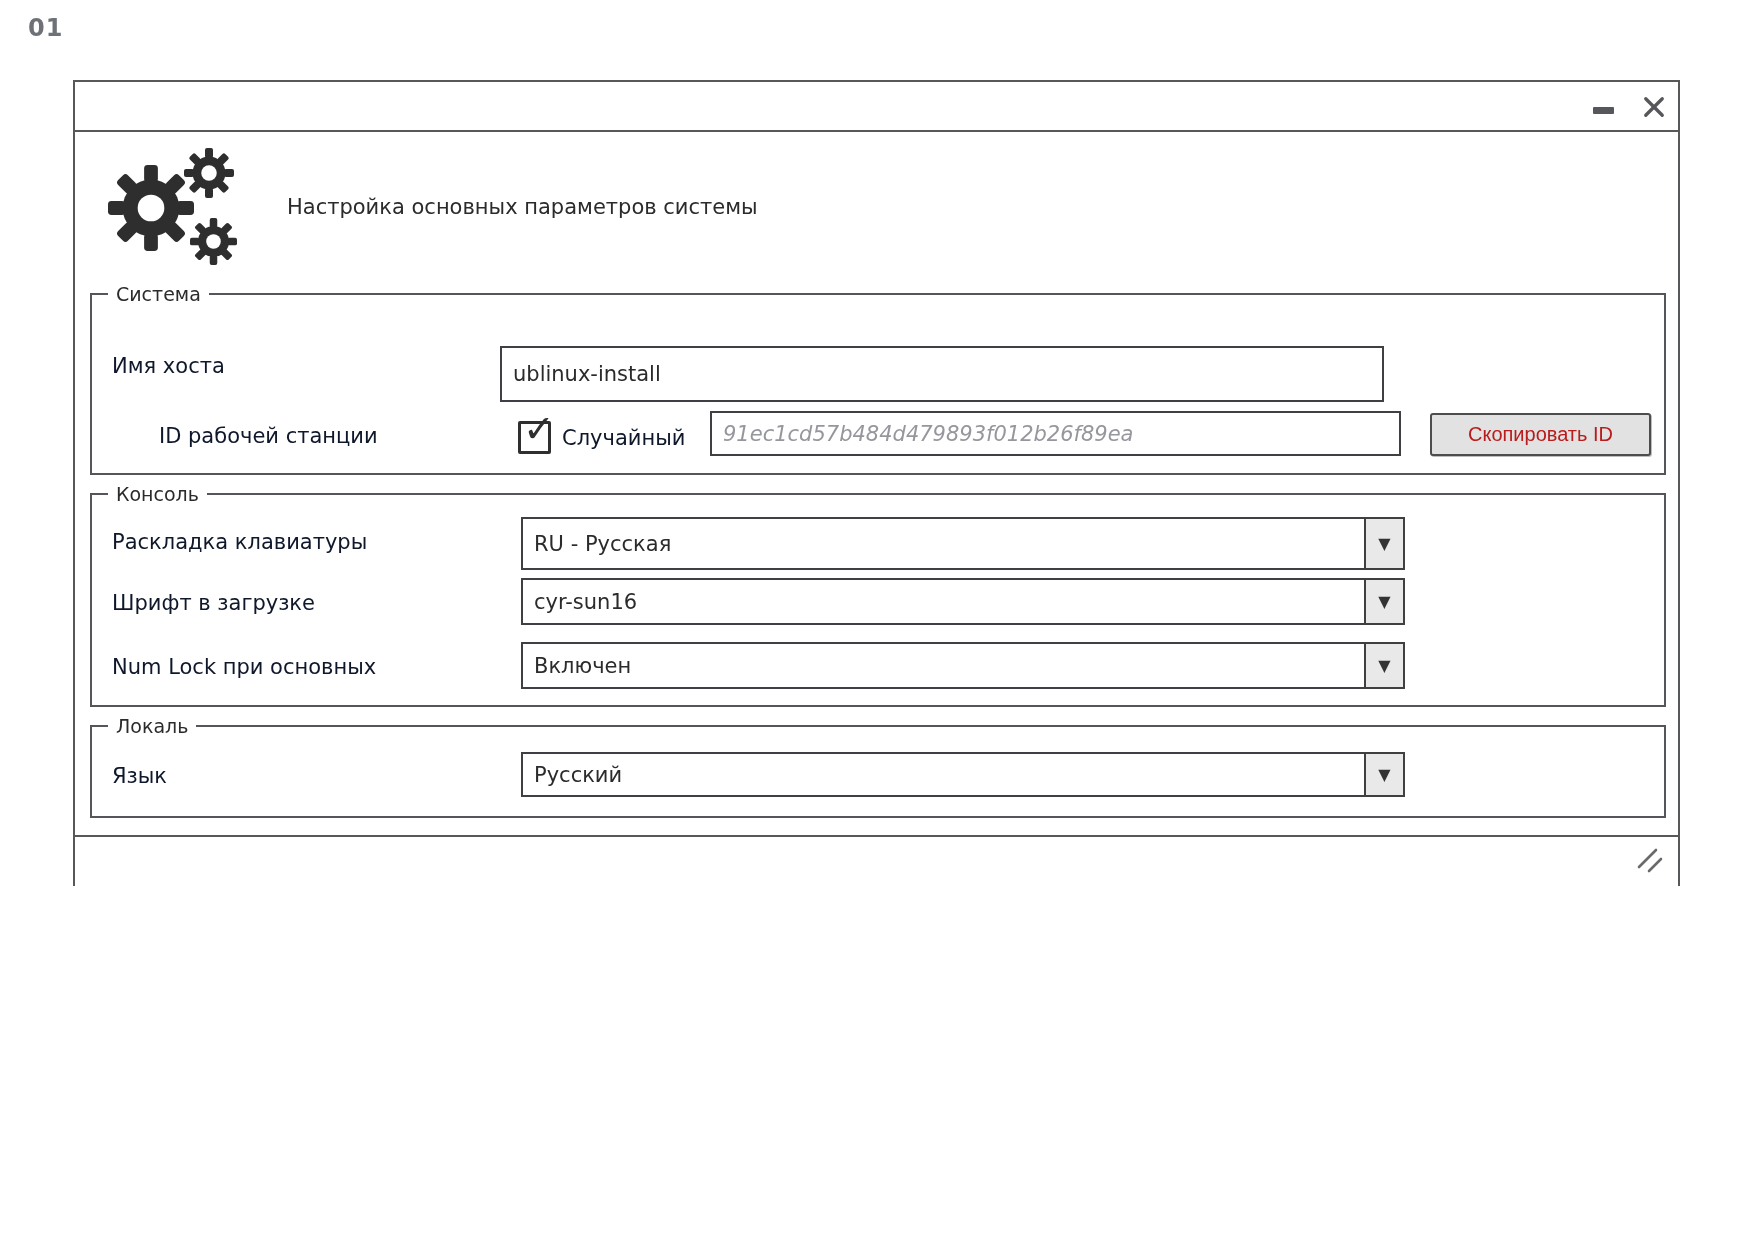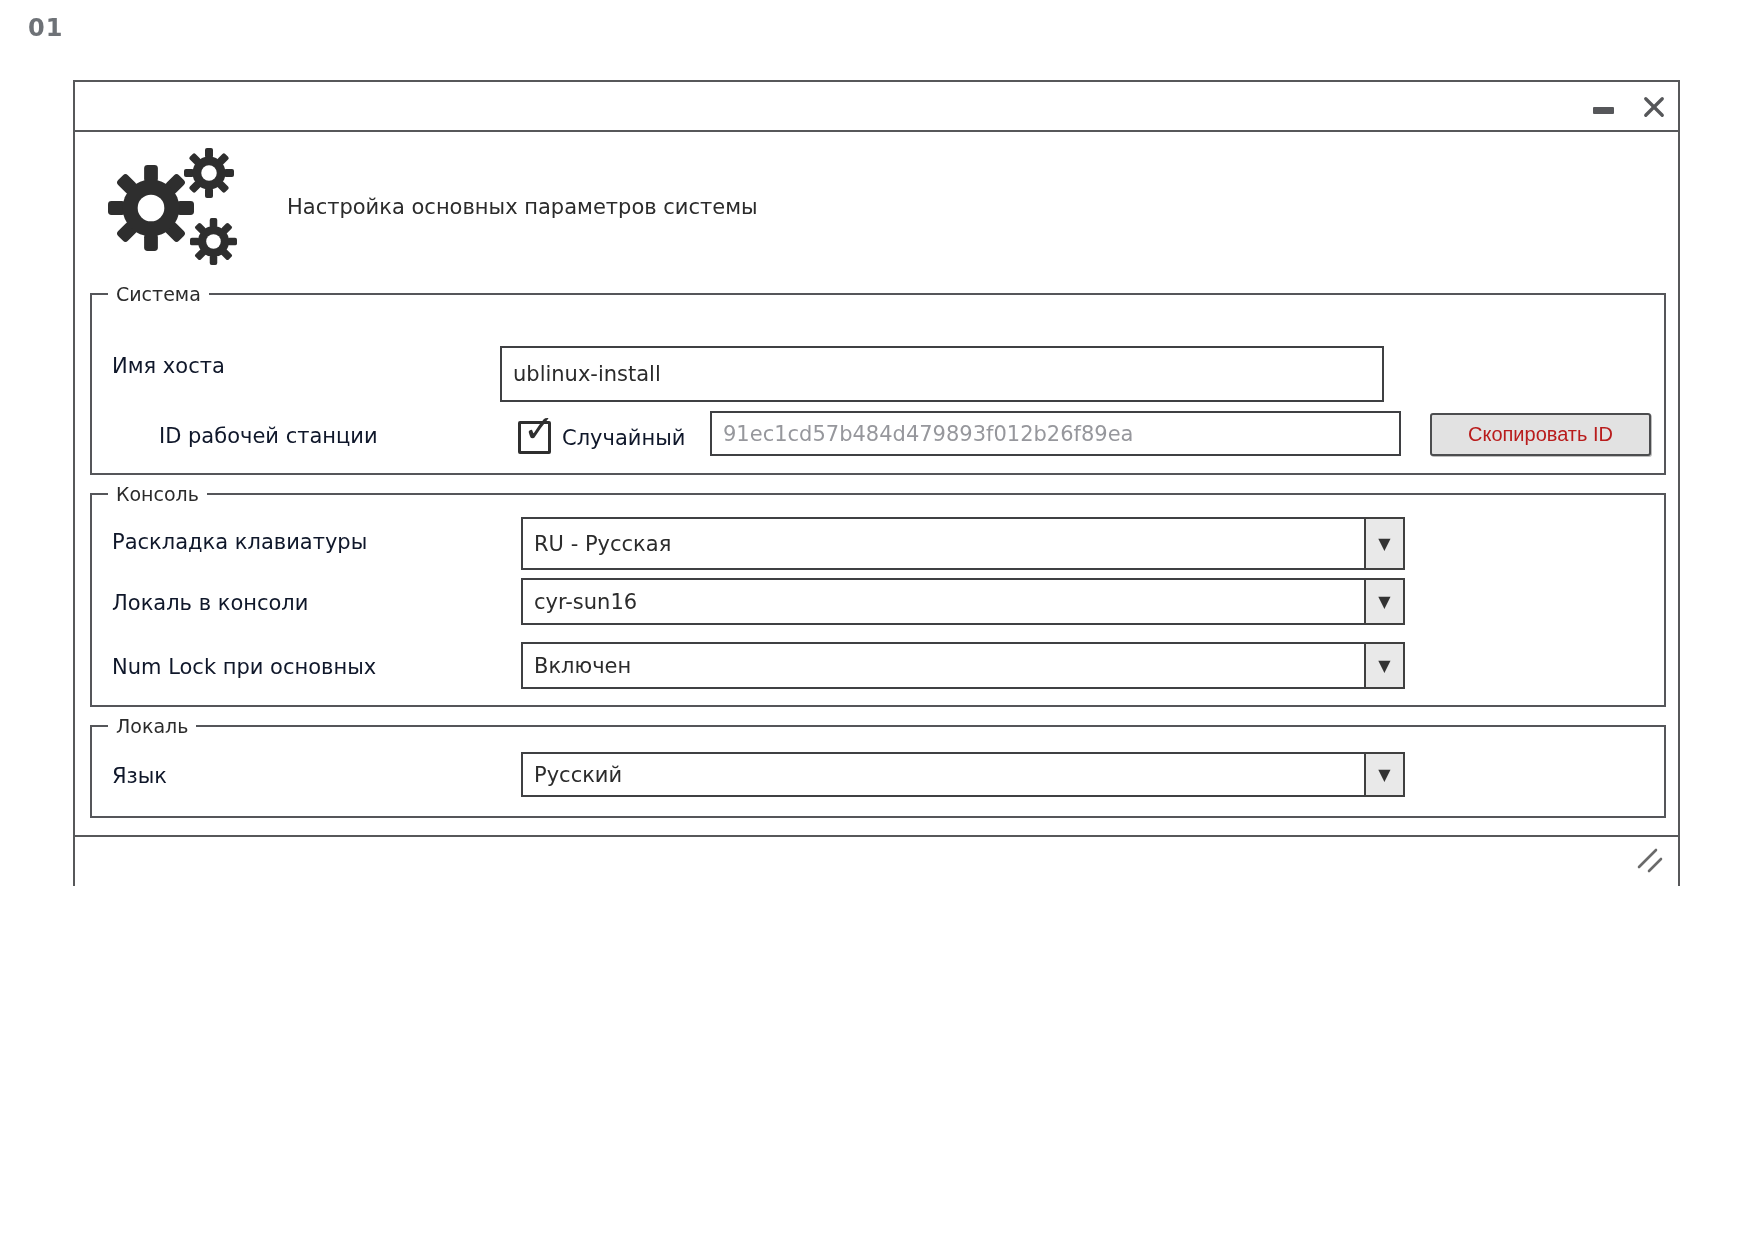--- a/index.html
+++ b/index.html
@@ -32,21 +32,21 @@
   }
   .group .legend{
     position:absolute;top:-13px;left:16px;background:#ffffff;padding:0 8px;
     font-size:19px;color:#2b2b2b;line-height:24px;
   }
   .field-label{position:absolute;font-size:21px;line-height:26px;color:#0f172a;white-space:nowrap;}
   .textbox{
     position:absolute;border:2px solid #3f4043;background:#ffffff;box-sizing:border-box;
     display:flex;align-items:center;font-size:21px;color:#2b2b2b;padding-left:11px;
   }
-  .textbox.disabled{color:#96979c;}
+  .textbox.disabled{color:#96979c;font-style:italic;}
   .combo{
     position:absolute;border:2px solid #3f4043;background:#ffffff;box-sizing:border-box;
     display:flex;align-items:center;font-size:21px;color:#2b2b2b;padding-left:11px;cursor:default;
   }
   .combo .arrow-btn{
     position:absolute;right:-2px;top:-2px;bottom:-2px;width:41px;
     background:#e9e9e9;border:2px solid #404040;border-radius:2px;box-sizing:border-box;
     display:flex;align-items:center;justify-content:center;cursor:pointer;
   }
   .combo .arrow-btn span{font-size:16px;color:#333333;line-height:1;}
@@ -145,21 +145,21 @@
     <div class="legend">Консоль</div>
 
     <div class="field-label" style="left:20px;top:34px;">Раскладка клавиатуры</div>
     <div class="combo" style="left:429px;top:22px;width:884px;height:53px;">
       <span>RU - Русская</span>
       <span class="arrow-btn">
           <span>▼</span>
         </span>
     </div>
 
-    <div class="field-label" style="left:20px;top:95px;">Локаль в консоли</div>
+    <div class="field-label" style="left:20px;top:95px;">Шрифт в загрузке</div>
     <div class="combo" style="left:429px;top:83px;width:884px;height:47px;">
       <span>cyr-sun16</span>
       <span class="arrow-btn">
           <span>▼</span>
         </span>
     </div>
 
     <div class="field-label" style="left:20px;top:159px;">Num Lock при основных</div>
     <div class="combo" style="left:429px;top:147px;width:884px;height:47px;">
       <span>Включен</span>

